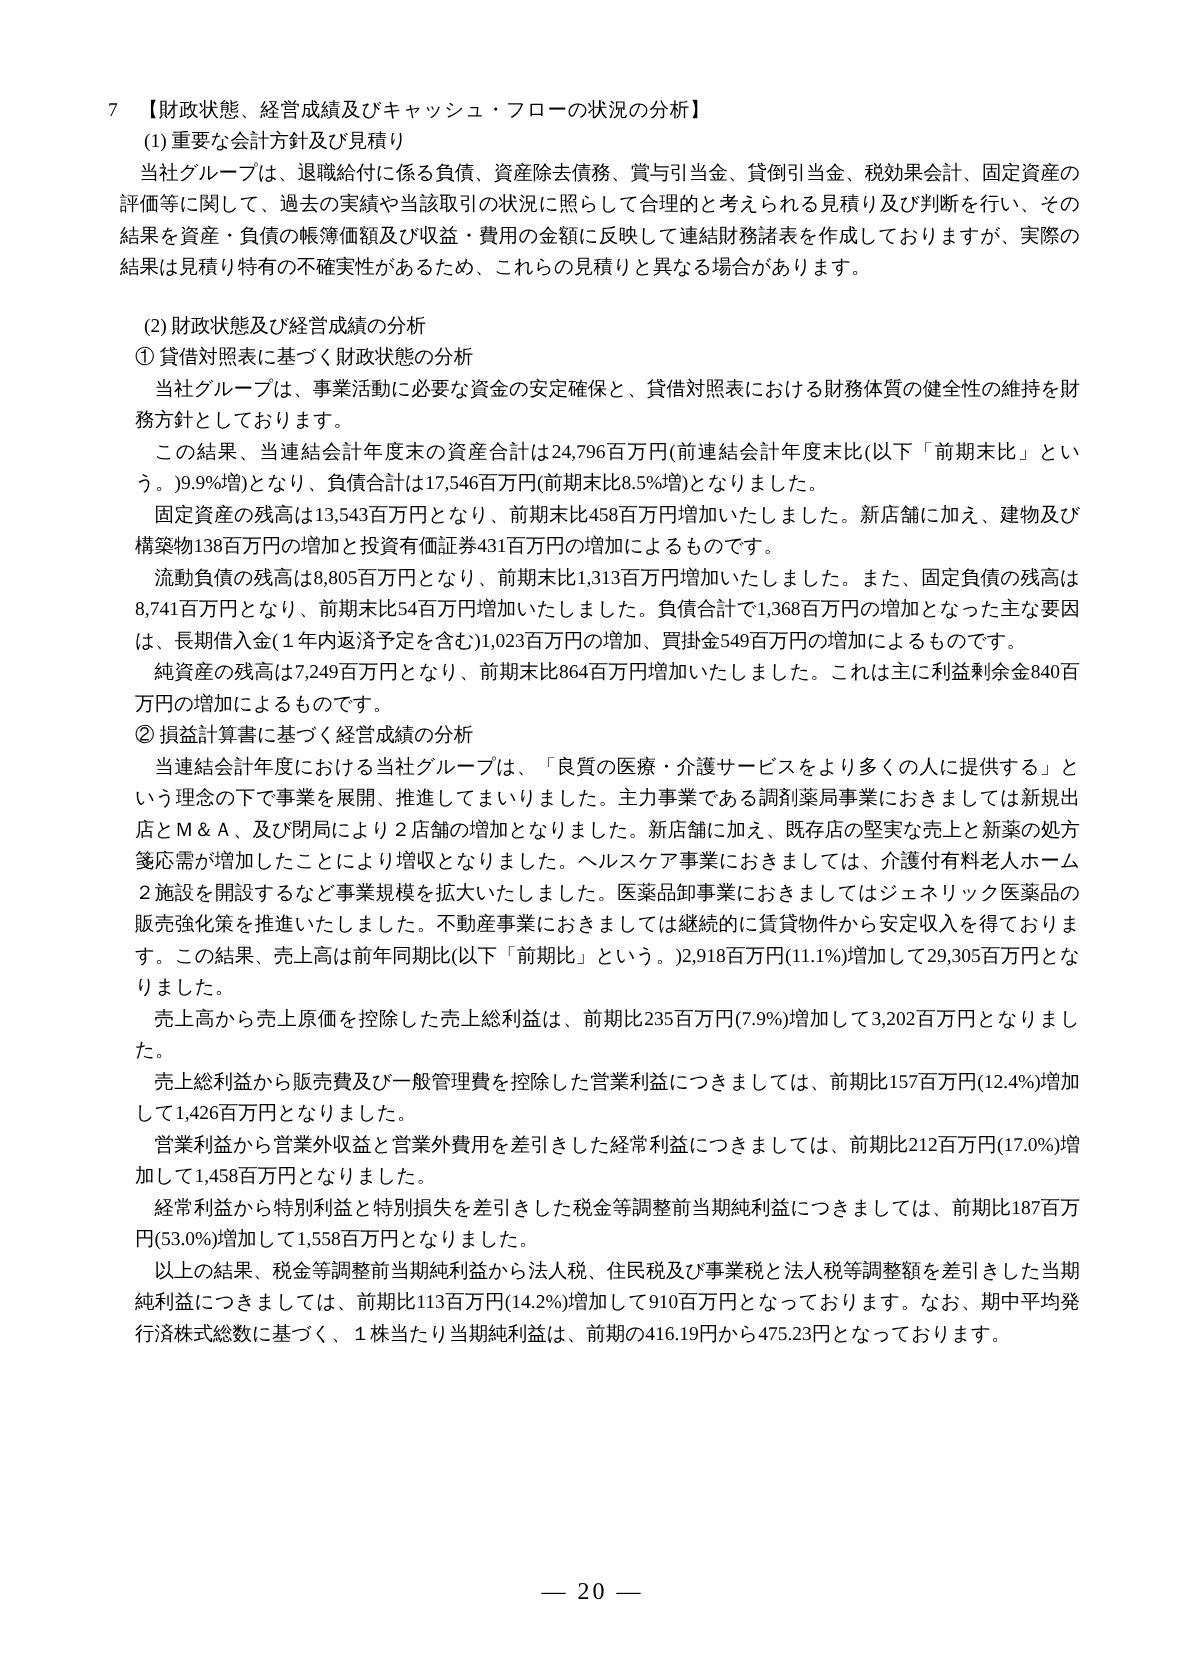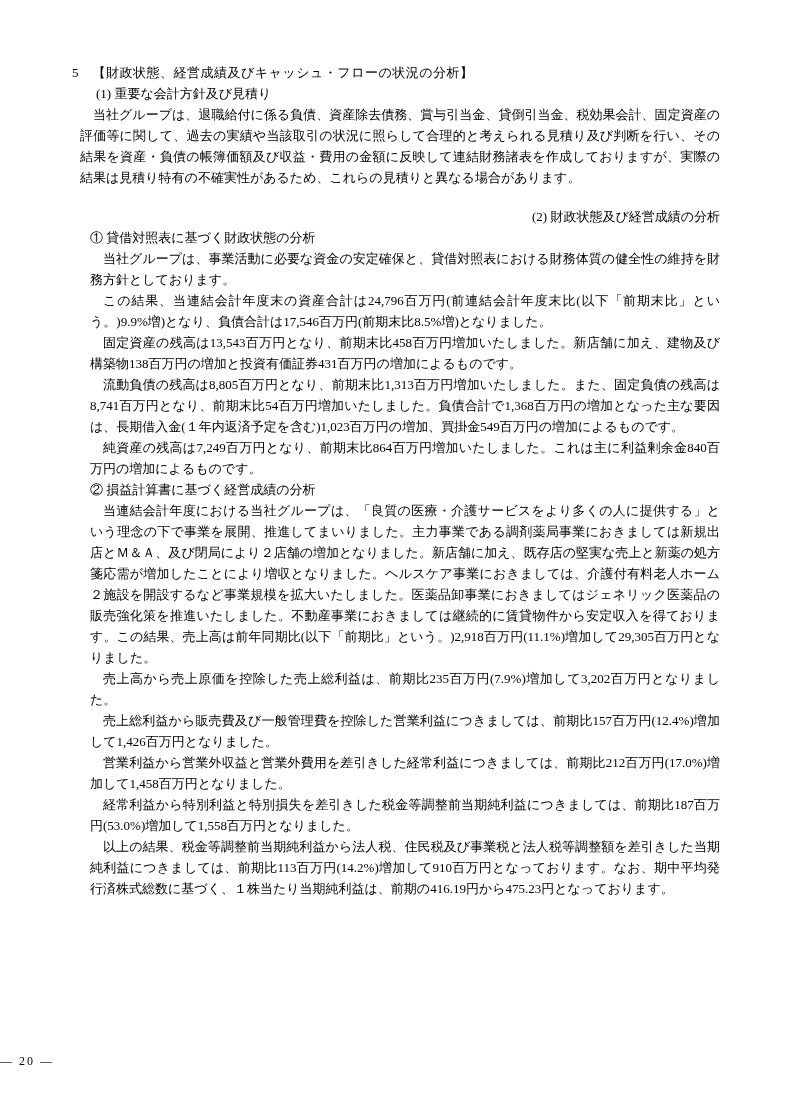--- a/index.html
+++ b/index.html
@@ -22,48 +22,48 @@
     position: absolute;
     left: 72px;
     top: 62px;
     width: 648px;
   }
   .block { margin: 0; }
   .h1 {
     letter-spacing: 0.5px;
   }
   .h2 { margin-left: 24px; }
-  .h2-gap { margin-top: 18px; text-align: right; }
+  .h2-gap { margin-top: 18px; }
   .h3 { margin-left: 18px; }
   .p1 {
     margin-left: 8px;
     text-indent: 13px;
     text-align: justify;
   }
   .p2 {
     margin-left: 18px;
     text-indent: 13px;
     text-align: justify;
   }
   .footer {
     position: absolute;
     left: 0;
     top: 1051px;
     width: 100%;
-    text-align: left;
-    font-size: 12px;
+    text-align: center;
+    font-size: 16px;
     letter-spacing: 2px;
   }
 </style>
 </head>
 <body>
 
 <div class="page">
   <div class="doc">
-    <div class="block h1">5　【財政状態、経営成績及びキャッシュ・フローの状況の分析】</div>
+    <div class="block h1">7　【財政状態、経営成績及びキャッシュ・フローの状況の分析】</div>
     <div class="block h2">(1) 重要な会計方針及び見積り</div>
     <div class="block p1">当社グループは、退職給付に係る負債、資産除去債務、賞与引当金、貸倒引当金、税効果会計、固定資産の評価等に関して、過去の実績や当該取引の状況に照らして合理的と考えられる見積り及び判断を行い、その結果を資産・負債の帳簿価額及び収益・費用の金額に反映して連結財務諸表を作成しておりますが、実際の結果は見積り特有の不確実性があるため、これらの見積りと異なる場合があります。</div>
     <div class="block h2 h2-gap">(2) 財政状態及び経営成績の分析</div>
     <div class="block h3">① 貸借対照表に基づく財政状態の分析</div>
     <div class="block p2">当社グループは、事業活動に必要な資金の安定確保と、貸借対照表における財務体質の健全性の維持を財務方針としております。</div>
     <div class="block p2">この結果、当連結会計年度末の資産合計は24,796百万円(前連結会計年度末比(以下「前期末比」という。)9.9%増)となり、負債合計は17,546百万円(前期末比8.5%増)となりました。</div>
     <div class="block p2">固定資産の残高は13,543百万円となり、前期末比458百万円増加いたしました。新店舗に加え、建物及び構築物138百万円の増加と投資有価証券431百万円の増加によるものです。</div>
     <div class="block p2">流動負債の残高は8,805百万円となり、前期末比1,313百万円増加いたしました。また、固定負債の残高は8,741百万円となり、前期末比54百万円増加いたしました。負債合計で1,368百万円の増加となった主な要因は、長期借入金(１年内返済予定を含む)1,023百万円の増加、買掛金549百万円の増加によるものです。</div>
     <div class="block p2">純資産の残高は7,249百万円となり、前期末比864百万円増加いたしました。これは主に利益剰余金840百万円の増加によるものです。</div>
     <div class="block h3">② 損益計算書に基づく経営成績の分析</div>

